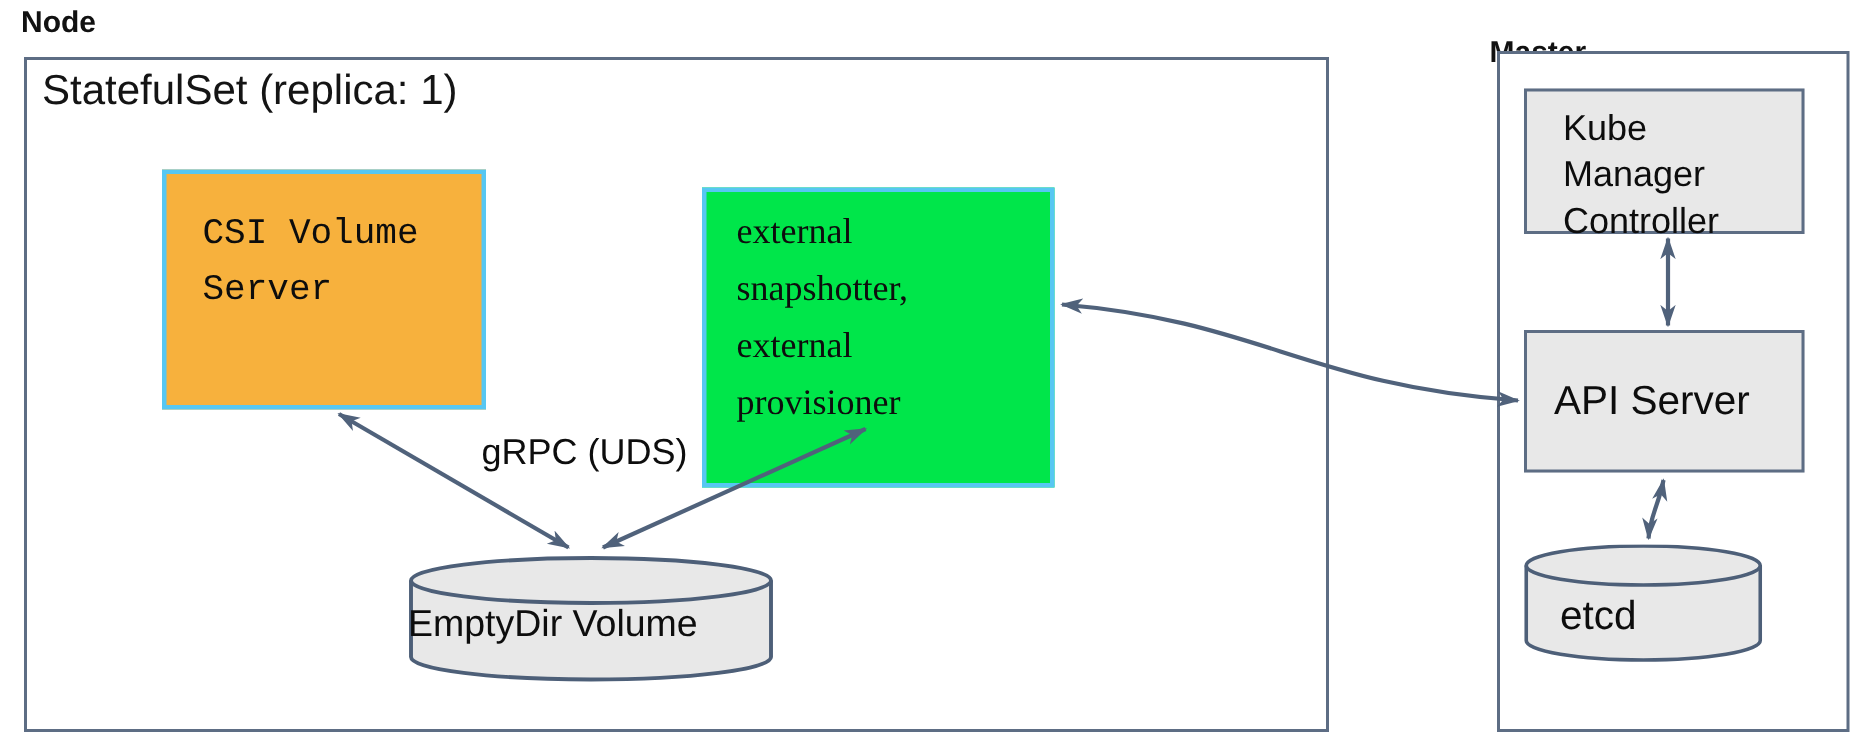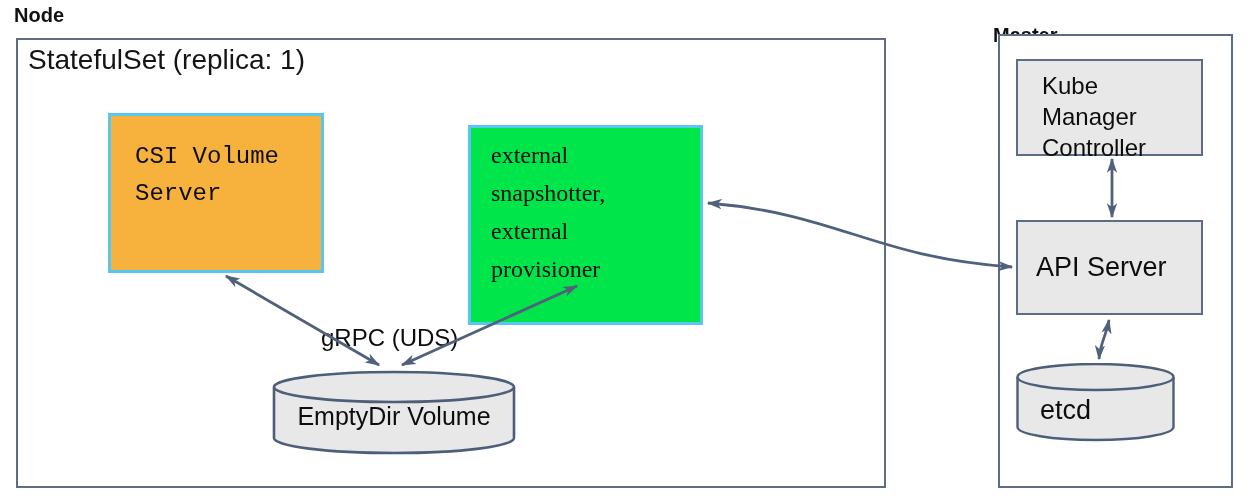--- a/index.html
+++ b/index.html
@@ -57,21 +57,21 @@
   .api-box {
     display: flex;
     align-items: center;
     padding-left: 18px;
     font-size: 27px;
   }
 
   .float-label { font-size: 24px; white-space: nowrap; color: #0d0d0d; }
 
   .cyl-label {
-    text-align: center;
+    text-align: left;
     font-size: 25px;
     color: #0d0d0d;
   }
   .etcd-label { font-size: 27px; color: #0d0d0d; }
 
   .layer-arrows { pointer-events: none; z-index: 5; }
   .cyl-svg { z-index: 1; }
   .txt-layer { z-index: 2; }
 </style>
 </head>
@@ -90,21 +90,21 @@
     <div>Server</div>
   </div>
 
   <div class="abs pod-box green-box" style="left:468px; top:125px; width:235px; height:200px;font-family:Liberation Serif, serif;">
     <div>external</div>
     <div>snapshotter,</div>
     <div>external</div>
     <div>provisioner</div>
   </div>
 
-  <div class="abs float-label" style="left:321px; top:288px;margin-top:36px;">gRPC (UDS)</div>
+  <div class="abs float-label" style="left:321px; top:288px;">gRPC (UDS)</div>
 
   <svg class="abs cyl-svg" style="left:272px; top:370px;" width="244" height="86" viewBox="0 0 244 86">
     <path d="M 2 17 L 2 68 A 120 15 0 0 0 242 68 L 242 17" fill="#e8e8e8" stroke="#4d5f78" stroke-width="2.6"></path>
     <ellipse cx="122" cy="17" rx="120" ry="15" fill="#e8e8e8" stroke="#4d5f78" stroke-width="2.6"></ellipse>
   </svg>
   <div class="abs cyl-label txt-layer" style="left:272px; top:402px; width:244px;">EmptyDir Volume</div>
 
   <div class="abs section-label" style="left:993px; top:24px;">Master</div>
 
   <div class="abs boundary-box" style="left:998px; top:34px; width:235px; height:454px;"></div>

